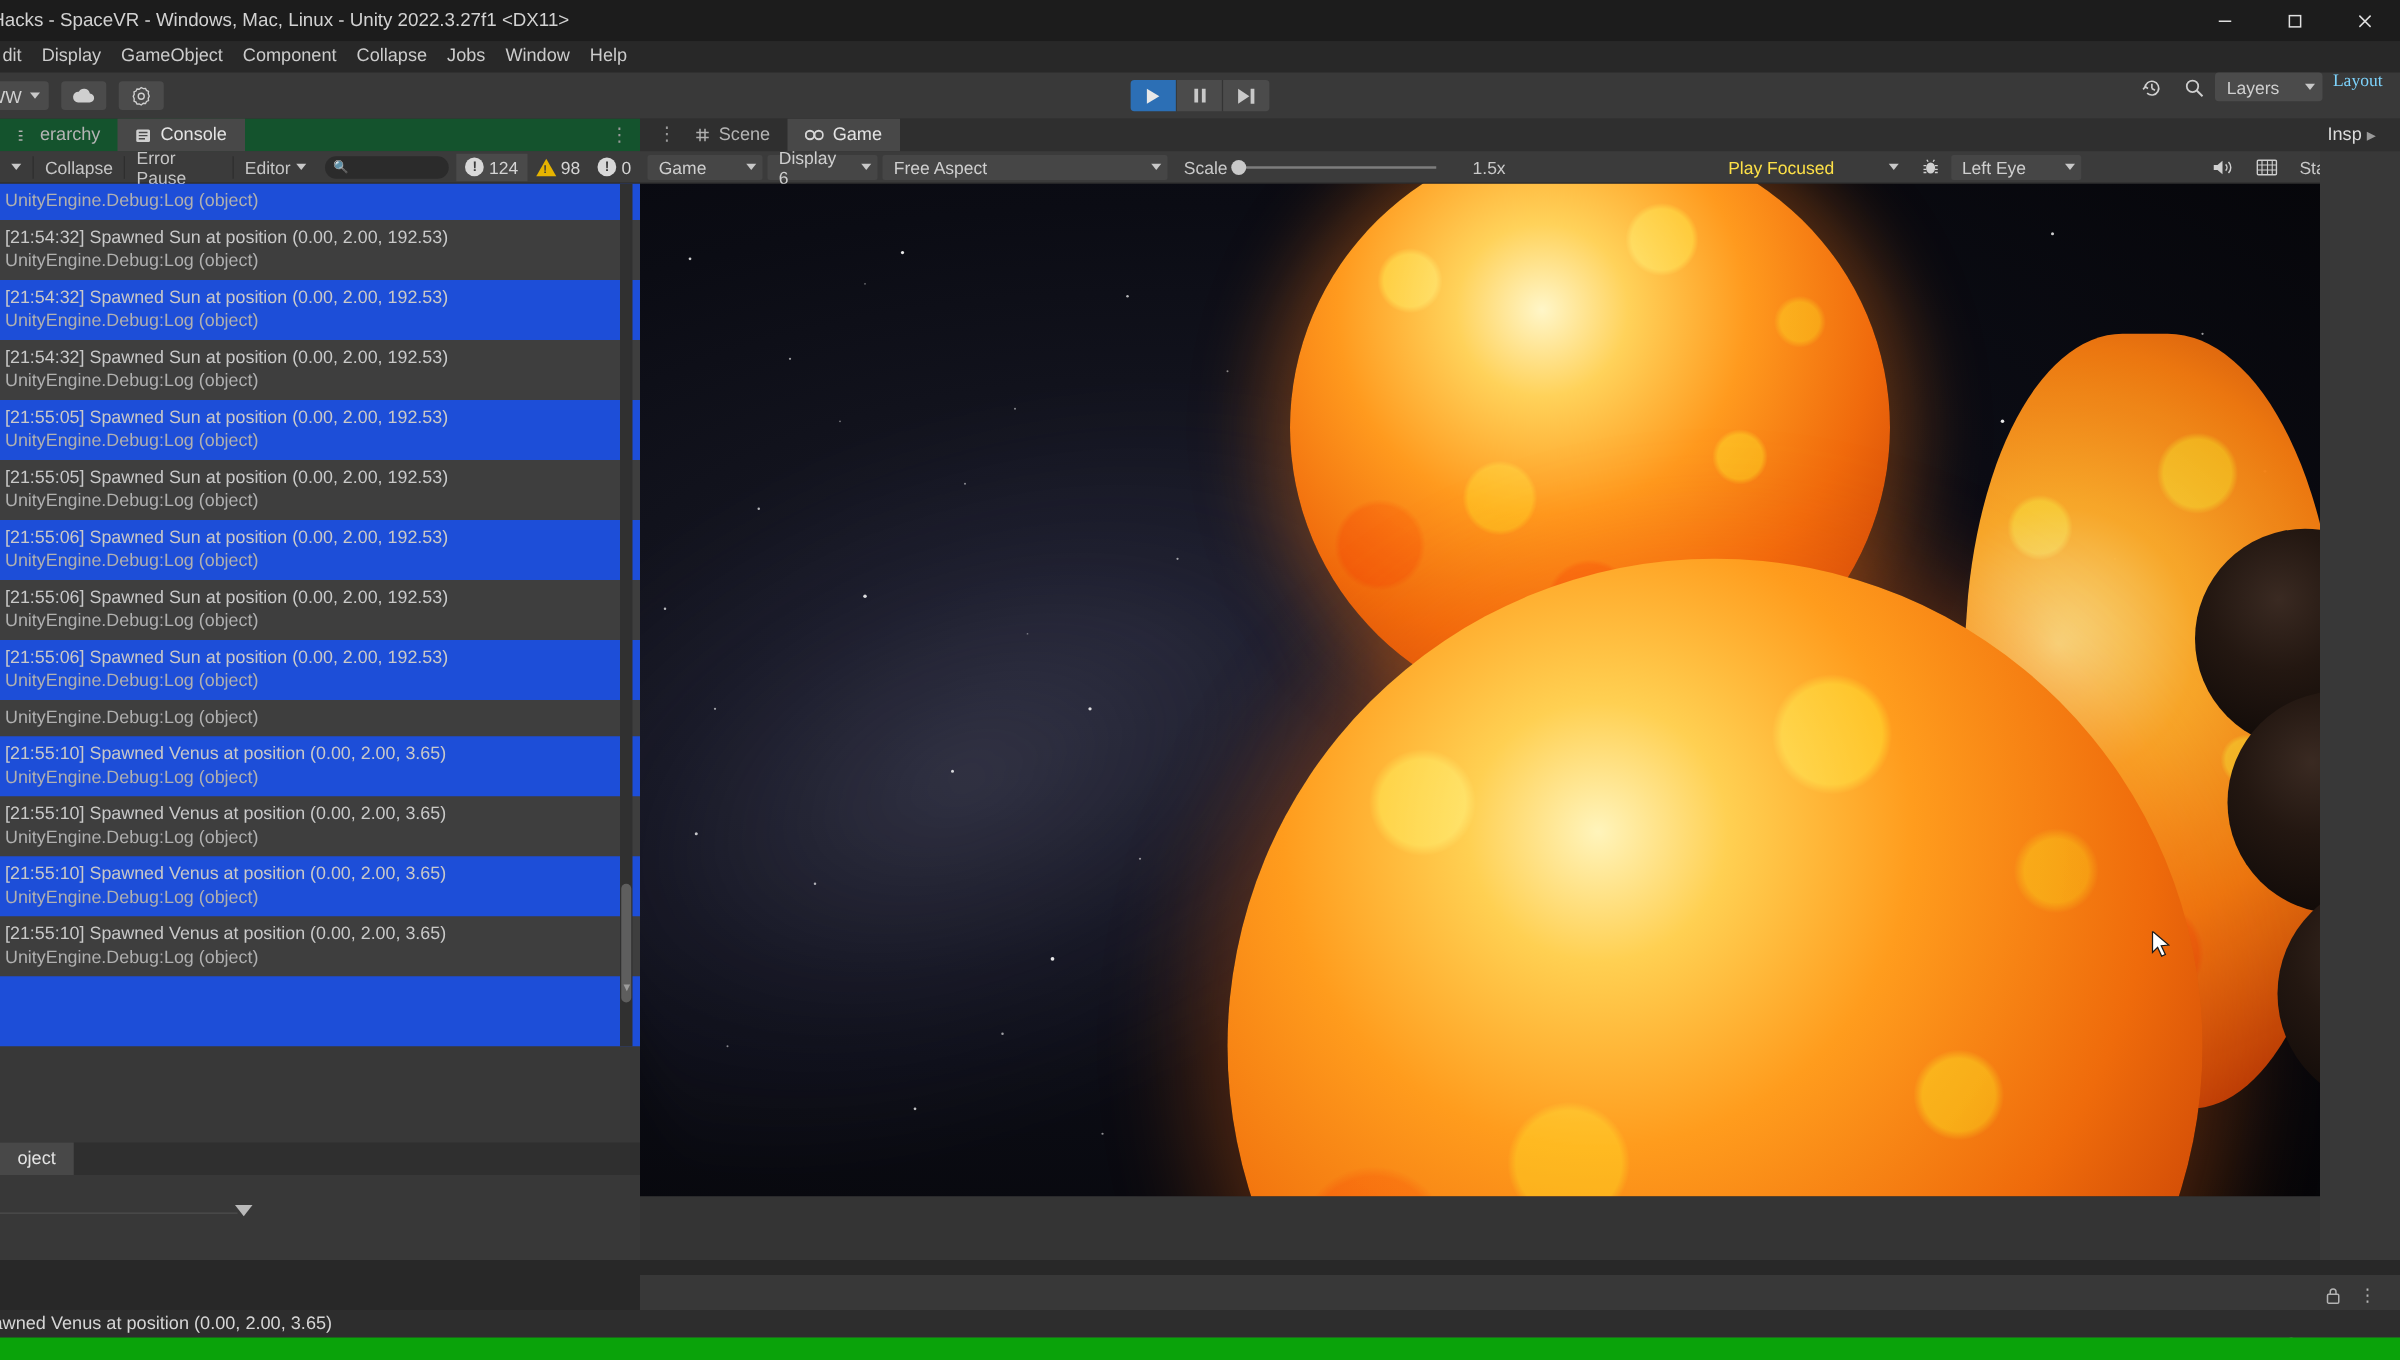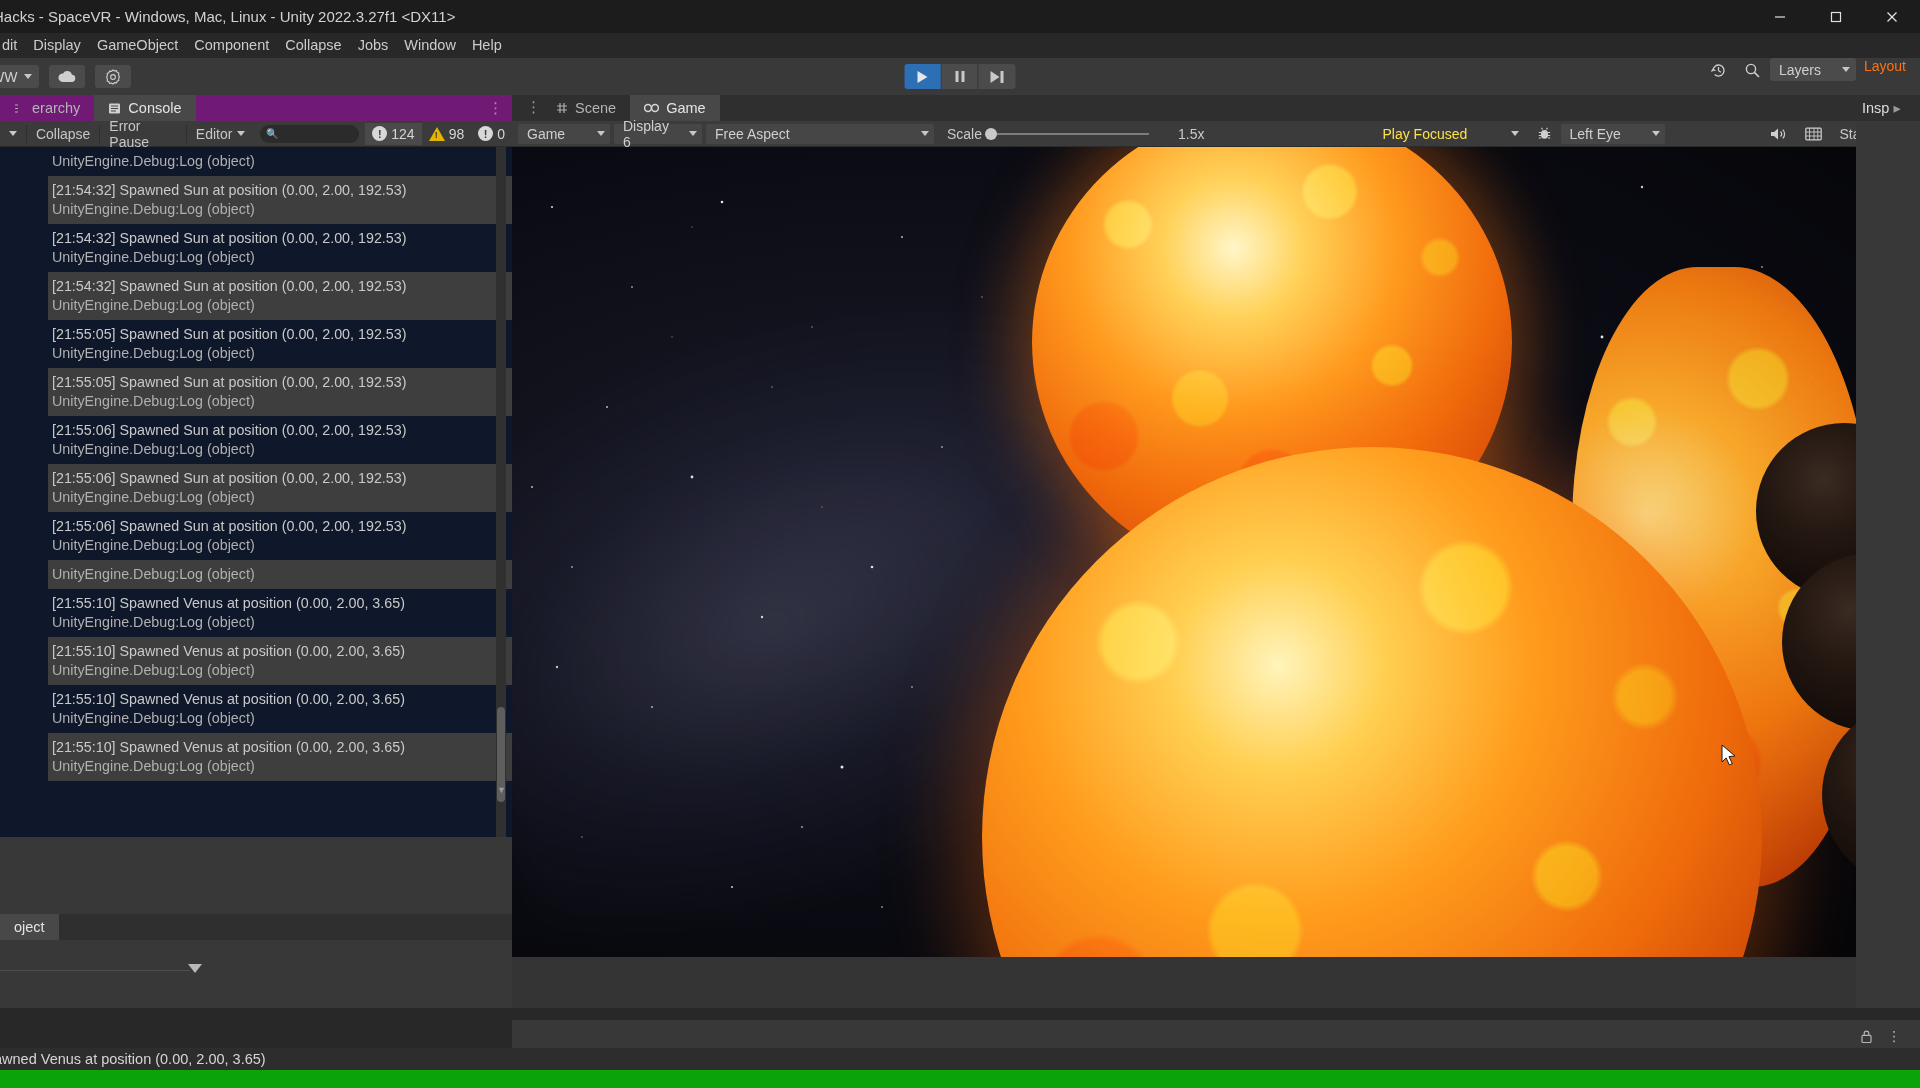--- a/index.html
+++ b/index.html
@@ -72,30 +72,30 @@
   .step-ic { display:flex; align-items:center; gap:1px; }
   .step-ic .t { width:0;height:0;border-top:6px solid transparent;border-bottom:6px solid transparent;border-left:9px solid #c9c9c9; }
   .step-ic .b { width:3px;height:12px;background:#c9c9c9; }
 
   .tb-right { position: absolute; right: 0; display: flex; align-items: flex-start; height: 37px; gap: 0; padding-right: 6px; }
   .tb-right .rbtn { width: 34px; height: 25px; display:flex; align-items:center; justify-content:center; }
   .layers-box {
     height: 23px; min-width: 86px; background: #4b4b4b; border-radius: 3px; color:#d0d0d0;
     font-size: 14px; display:flex; align-items:center; justify-content:space-between; padding: 0 6px 0 9px; gap:12px;
   }
-  .layout-box { color: #f97316; font-size: 14px; padding: 0 8px; }
+  .layout-box { color: #7dd3fc; font-size: 14px; padding: 0 8px; font-family: Liberation Serif, serif; }
 
   
   .left-panel {
     position: absolute; left: 0; top: 95px; width: 512px; height: 913px;
     background: #383838;
   }
   .tabrow {
     position: absolute; left: 0; top: 0; width: 512px; height: 26px;
-    background: #701a75; display: flex; align-items: flex-end;
+    background: #14532d; display: flex; align-items: flex-end;
   }
   .tab {
     height: 26px; display: flex; align-items: center; gap: 7px; padding: 0 14px;
     color: #b4b4b4; font-size: 14.5px; white-space: nowrap;
   }
   .tab.active { background: #484848; color: #e4e4e4; }
   .tabrow-more { position:absolute; right: 8px; top: 4px; color:#9a9a9a; font-size: 15px; letter-spacing:1px; }
 
   .console-toolbar {
     position: absolute; left: 0; top: 26px; width: 512px; height: 26px;
@@ -114,21 +114,21 @@
     width: 15px; height: 15px; border-radius: 50%; background:#d8d8d8; color:#3a3a3a;
     font-size: 11px; font-weight: bold; display:flex; align-items:center; justify-content:center;
   }
   .ic-tri {
     width:0;height:0;border-left:8px solid transparent;border-right:8px solid transparent;border-bottom:14px solid #e6b400;
     position: relative;
   }
   .ic-tri::after{ content:"!"; position:absolute; left:-2px; top:3px; font-size:9px; color:#3a3a3a; font-weight:bold;}
 
   .log-list {
-    position: absolute; left:0; top: 52px; width: 608px; height: 690px; overflow:hidden; background:#0f172a;padding-left:48px;
+    position: absolute; left:0; top: 52px; width: 608px; height: 690px; overflow:hidden; background:#1d4ed8;
   }
   .log-entry { padding: 5px 6px 5px 4px; color: #c9c9c9; font-size: 14.3px; line-height: 19px; }
   .log-entry.alt { background: #3e3e3e; }
   .log-entry .l2 { color: #b0b0b0; }
 
   .log-scroll {
     position:absolute; right: 6px; top: 52px; width: 10px; height: 690px; background: #303030;
   }
   .log-scroll .thumb { position:absolute; top: 560px; left:1px; width:8px; height: 95px; background:#5e5e5e; border-radius:4px; }
   .log-scroll .arrow-dn { position:absolute; bottom: 42px; left: 1px; color:#9b9b9b; font-size:9px; }

